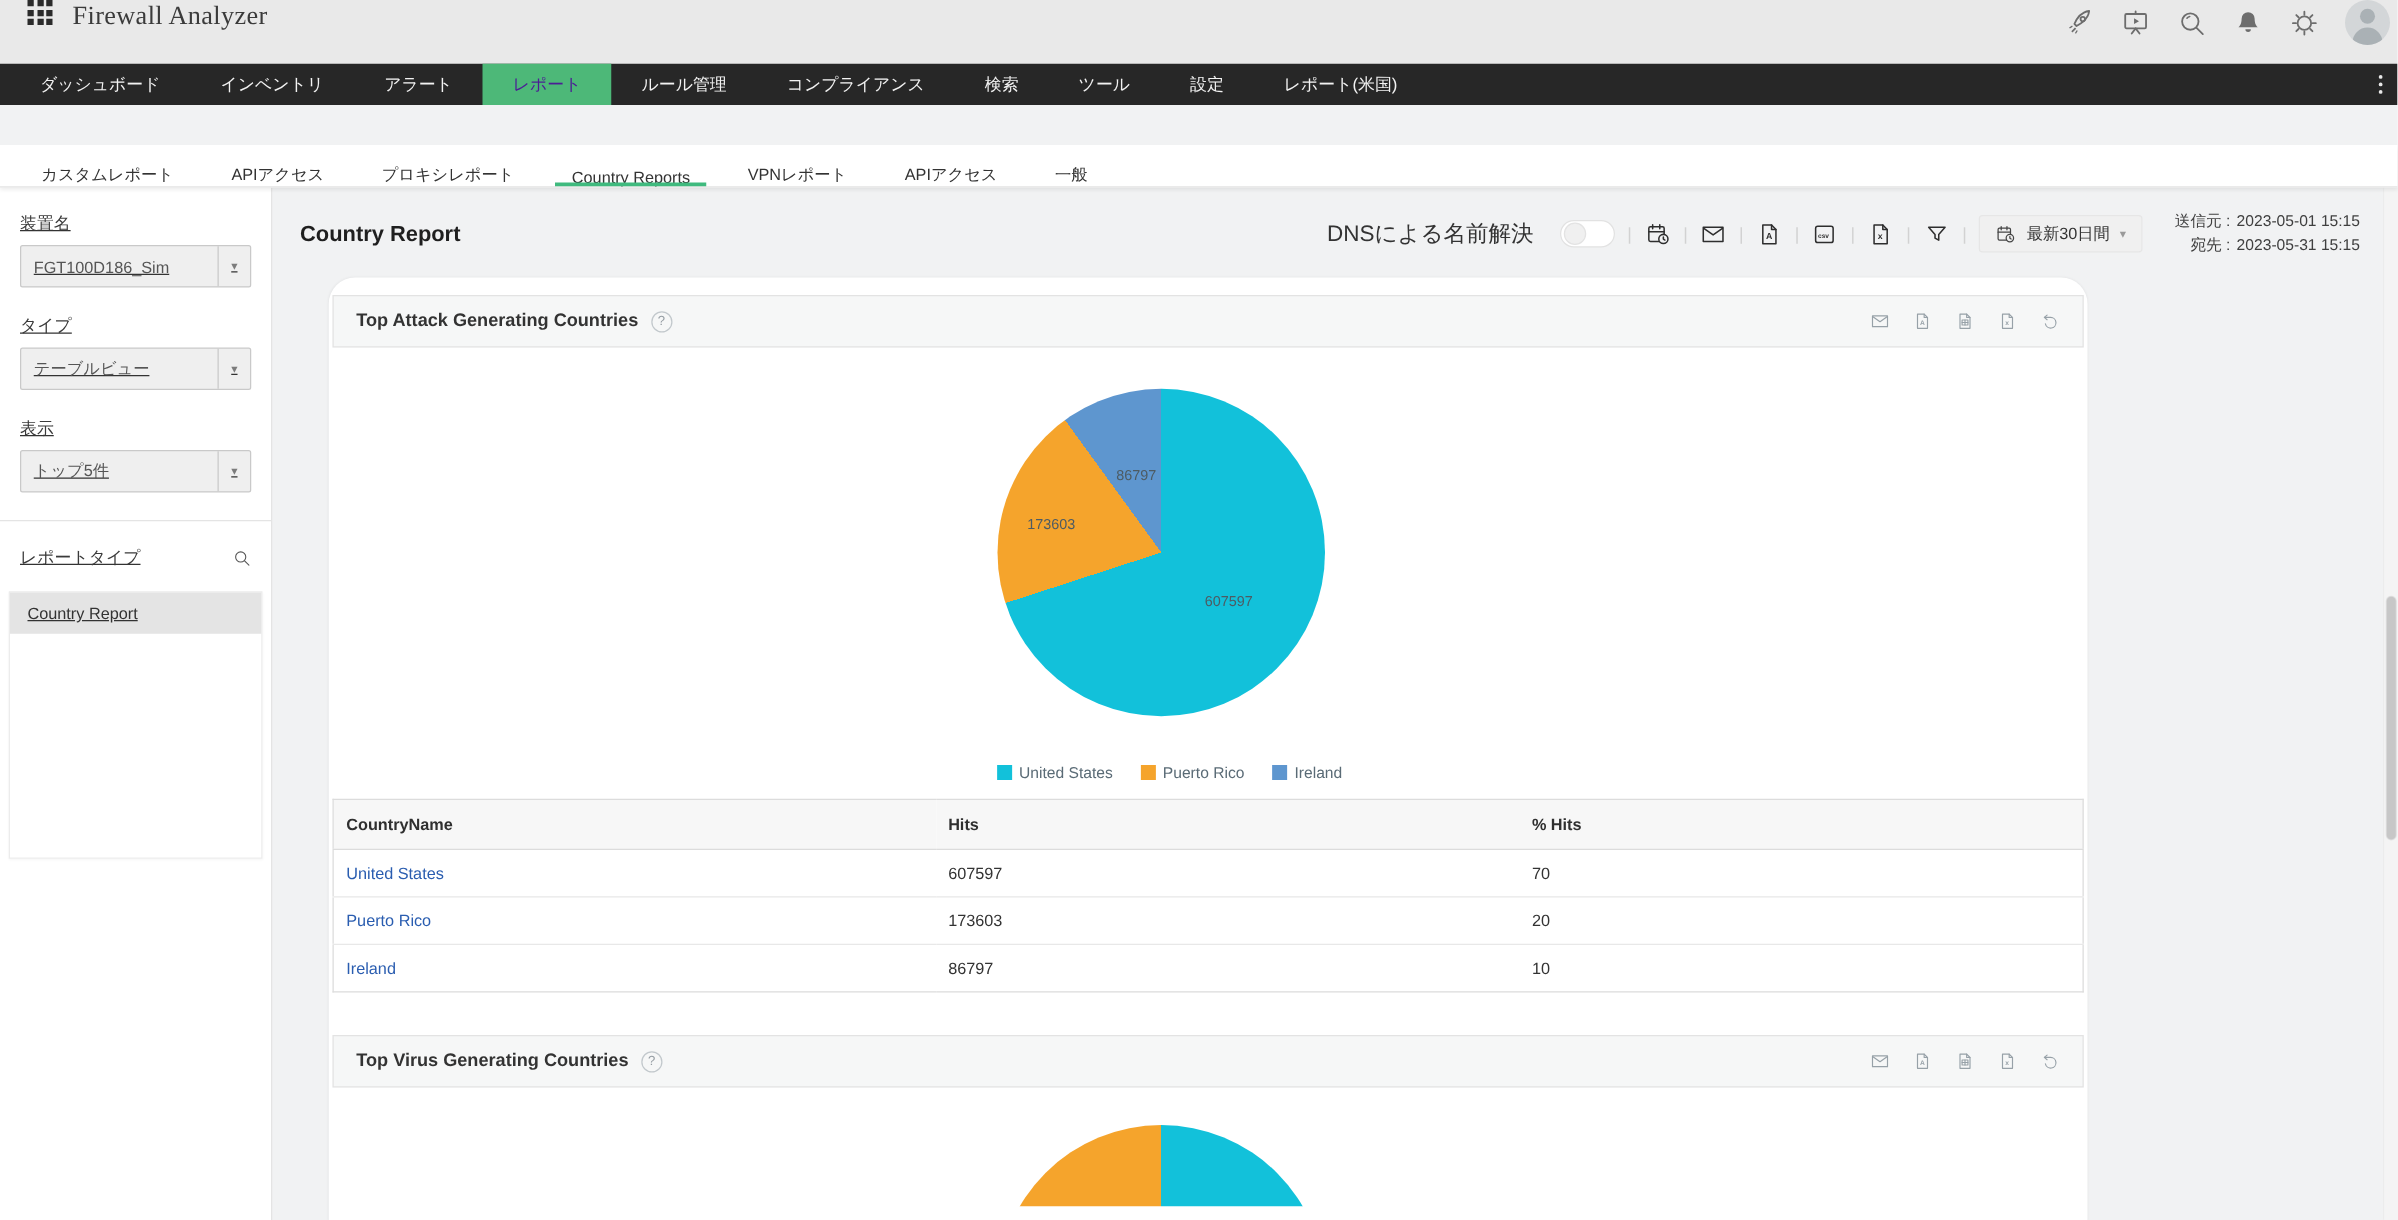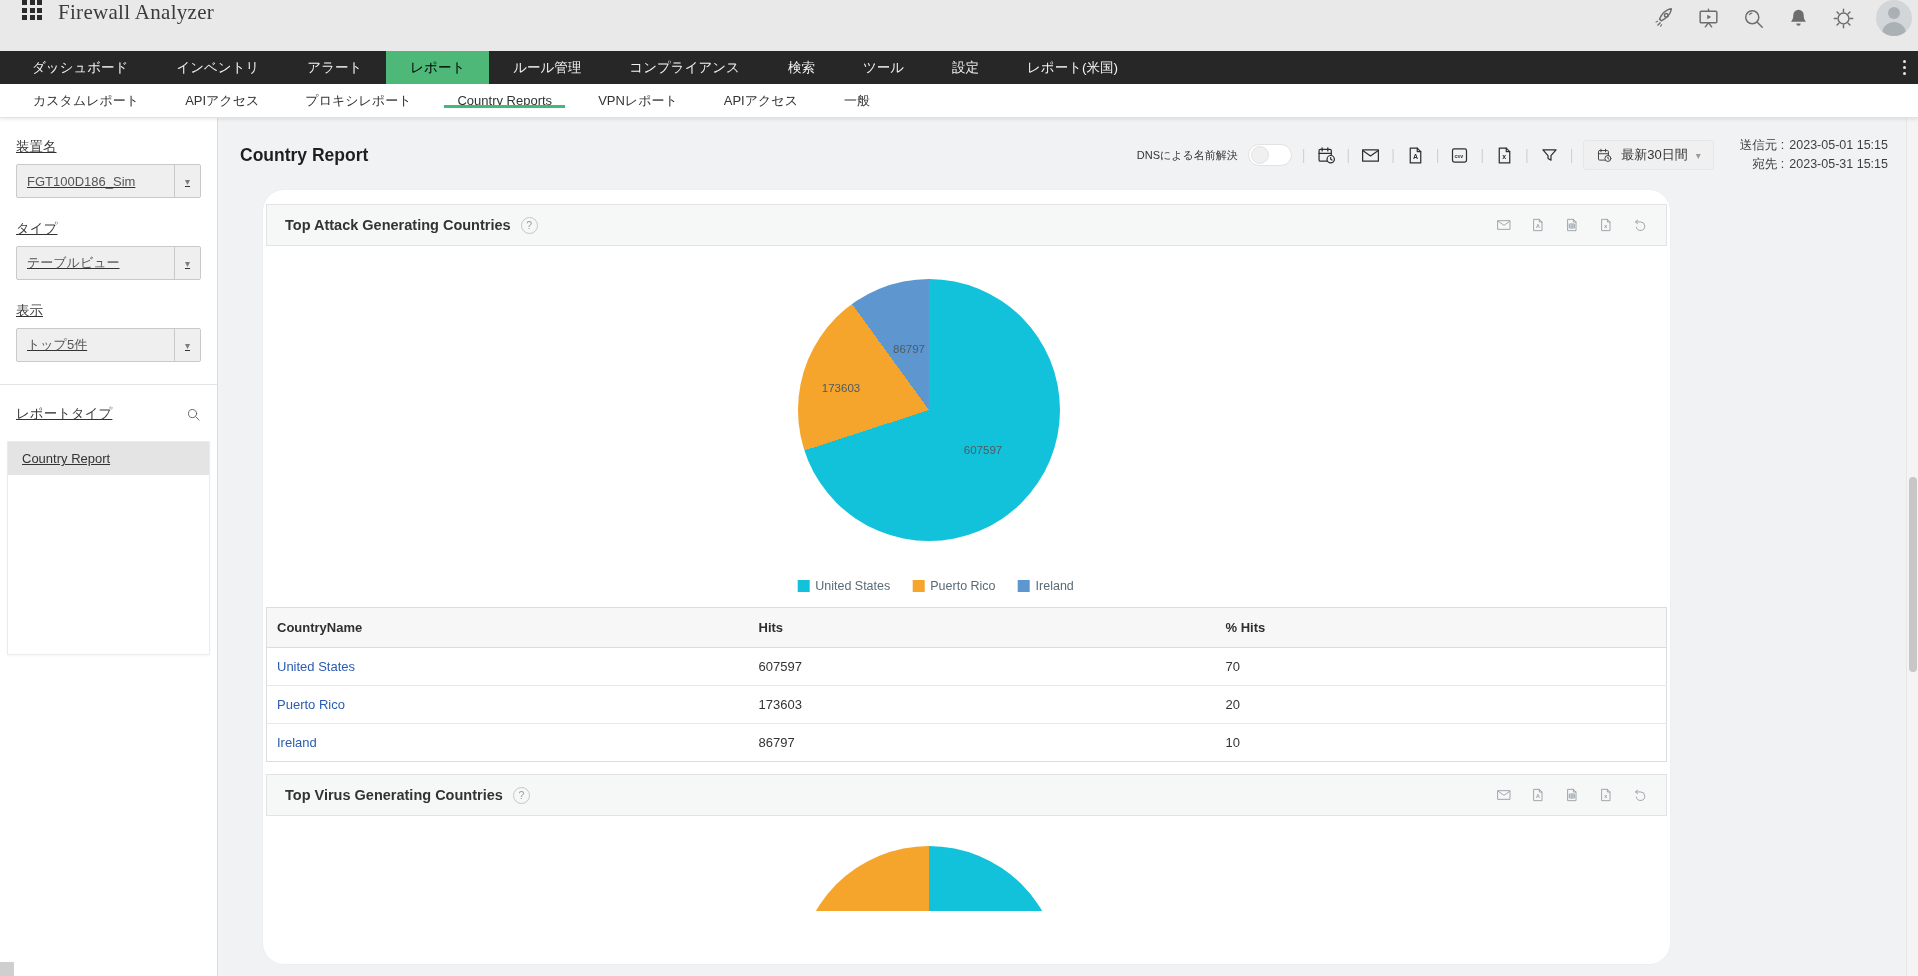--- a/index.html
+++ b/index.html
@@ -14,27 +14,27 @@
   .hdr-right { margin-left:auto; display:flex; align-items:center; gap:20px; }
   .hdr-ic { width:25px; height:25px; color:#6d6d6d; cursor:pointer; }
   .hdr-ic svg { width:100%; height:100%; }
   .avatar { width:36px; height:36px; border-radius:50%; background:#d3d6d8; position:relative; overflow:hidden; margin-right:-8px; }
   .avatar .head { position:absolute; width:12px; height:12px; border-radius:50%; background:#aab1b5; left:12px; top:7px;}
   .avatar .bodyy { position:absolute; width:24px; height:14px; border-radius:12px 12px 0 0; background:#aab1b5; left:6px; top:22px;}
 
   
   .main-nav { height:33px; background:#272727; display:flex; align-items:stretch; padding-left:8px; }
   .main-nav .item { display:flex; align-items:center; padding:0 24px; color:#f2f2f2; font-size:13.5px; cursor:pointer; white-space:nowrap;}
-  .main-nav .item.active { background:#4db878; color:#000000; }
+  .main-nav .item.active { background:#4db878; color:#4c1d95; }
   .nav-dots { margin-left:auto; display:flex; flex-direction:column; justify-content:center; gap:3px; padding:0 12px; cursor:pointer;}
   .nav-dots i { width:3px; height:3px; border-radius:50%; background:#e8e8e8; }
 
   
-  .sub-nav { height:34px; background:#fff; display:flex; align-items:center; padding-left:10px;
-    border-bottom:1px solid #e3e3e3; box-shadow:0 2px 3px rgba(0,0,0,.07); position:relative; z-index:5;}
+  .sub-nav { height:34px; background:#fff; display:flex; align-items:flex-end; padding-left:10px;
+    border-bottom:1px solid #e3e3e3; box-shadow:0 2px 3px rgba(0,0,0,.07); position:relative; z-index:5;margin-top:32px;}
   .sub-nav .item { display:flex; align-items:center; padding:0 23px; font-size:13px; color:#333; cursor:pointer; position:relative; white-space:nowrap;}
   .sub-nav .item.active::after { content:""; position:absolute; left:10px; right:10px; bottom:0; height:3px; background:#3fba7e; }
 
   
   .body-row { display:flex; height:858px; }
 
   
   .sidebar { width:218px; background:#fff; border-right:1px solid #dcdcdc; padding:20px 16px 0; position:relative; flex:none;text-decoration:underline;}
   .fld-label { font-size:13.5px; color:#3a3a3a; margin-bottom:8px; }
   .select { height:34px; background:#efefef; border:1px solid #c9c9c9; border-radius:2px; display:flex; align-items:stretch; margin-bottom:22px; cursor:pointer;}
@@ -48,21 +48,21 @@
   .listbox { margin:0 -9px; border:1px solid #ececec; height:214px; background:#fff; box-shadow:0 1px 2px rgba(0,0,0,.04);}
   .listbox .li { height:33px; display:flex; align-items:center; padding-left:14px; font-size:13px; color:#333; cursor:pointer;}
   .listbox .li.selected { background:#e4e4e4; }
   .side-corner { position:absolute; left:0; bottom:0; width:14px; height:14px; background:#cfcfcf; }
 
   
   .content { flex:1; position:relative; background:#f1f2f3; overflow:hidden;}
   .page-header { display:flex; align-items:center; padding:18px 30px 0 22px; }
   .page-title { font-size:17.5px; font-weight:bold; color:#1f1f1f; }
   .controls { margin-left:auto; display:flex; align-items:center; }
-  .dns-label { font-size:11px; color:#333; margin-right:10px; white-space:nowrap;}
+  .dns-label { font-size:18px; color:#333; margin-right:21px; white-space:nowrap;}
   .toggle { width:44px; height:22px; border-radius:11px; background:#fff; border:1px solid #e2e2e2; position:relative; cursor:pointer; flex:none;}
   .toggle .knob { position:absolute; left:2px; top:1px; width:18px; height:18px; border-radius:50%; background:#f0f0f0; border:1px solid #e3e3e3;}
   .sep { color:#d2d2d2; margin:0 10px; font-size:14px; }
   .tb-ic { width:21px; height:21px; color:#2e2e2e; cursor:pointer; flex:none;}
   .tb-ic svg { width:100%; height:100%; }
   .period-btn { display:flex; align-items:center; gap:8px; height:30px; padding:0 12px; background:#f0f0f0;
     border:1px solid #e6e6e6; border-radius:3px; font-size:13px; color:#333; cursor:pointer; font-family:inherit; white-space:nowrap;}
   .period-btn .cal { width:17px; height:17px; color:#444;}
   .period-btn .cal svg{ width:100%; height:100%;}
   .period-btn .caret { color:#9a9a9a; font-size:10px; }
@@ -87,21 +87,21 @@
   .lg-item { display:flex; align-items:center; gap:6px; font-size:12.5px; color:#5a6b76; }
   .lg-sw { width:12px; height:12px; flex:none;}
 
   .rpt-table { width:100%; border:1px solid #dcdcdc; border-collapse:collapse; table-layout:fixed; }
   .rpt-table col.c1{ width:482px;} .rpt-table col.c2{ width:467px;}
   .rpt-table thead th { height:40px; background:#f7f7f7; text-align:left; font-size:13px; color:#2f2f2f; padding-left:10px; border-bottom:1px solid #dcdcdc; font-weight:bold;}
   .rpt-table tbody td { height:38px; font-size:13px; color:#333; padding-left:10px; border-bottom:1px solid #e8e8e8; background:#fff;}
   .rpt-table tbody tr:last-child td { border-bottom:none; }
   .rpt-table a { color:#2a5db0; text-decoration:none; cursor:pointer;}
 
-  .card2 { margin-top:12px; }
+  .card2 { margin-top:34px; }
   .chart-block2 { position:relative; height:95px; overflow:hidden; }
   .pie2 { position:absolute; left:532px; top:30px; width:262px; height:262px; border-radius:50%; cursor:pointer;}
 
   
   .pg-scroll { position:fixed; top:118px; right:0; bottom:0; width:12px; background:#f4f4f4; border-left:1px solid #e7e7e7; }
   .pg-thumb { position:absolute; top:359px; height:195px; left:2px; width:8px; border-radius:4px; background:#c7c7c7; cursor:pointer;}
 
   svg.lin { fill:none; stroke:currentColor; stroke-width:1.4; stroke-linecap:round; stroke-linejoin:round; }
   svg .fil { fill:currentColor; stroke:none; }
   svg text { stroke:none; fill:currentColor; font-family:"Liberation Sans",sans-serif; }

